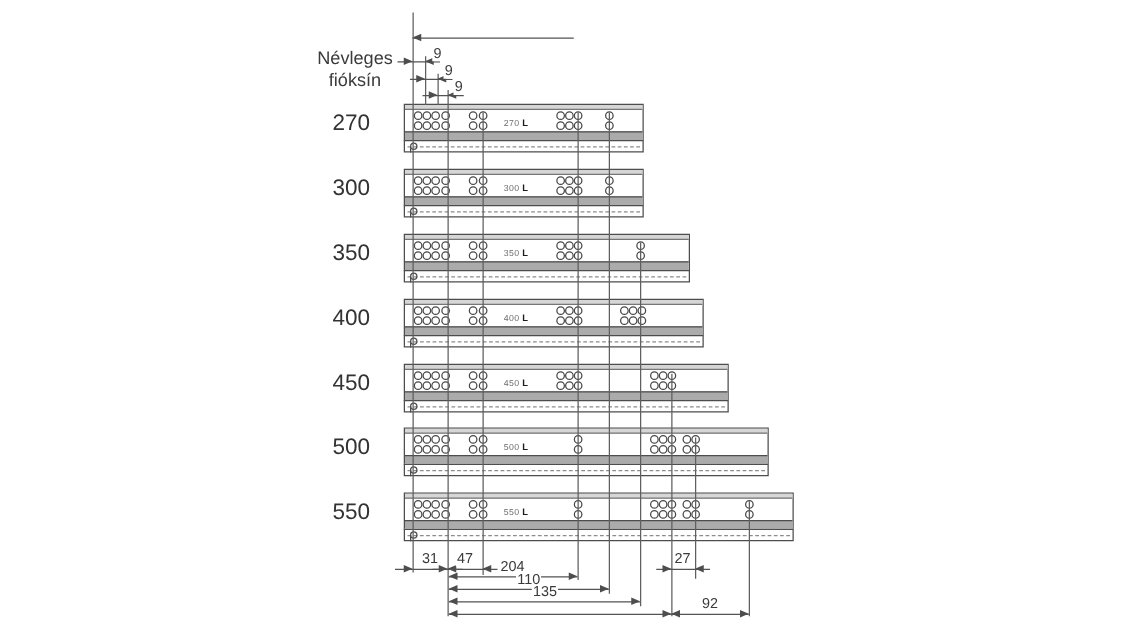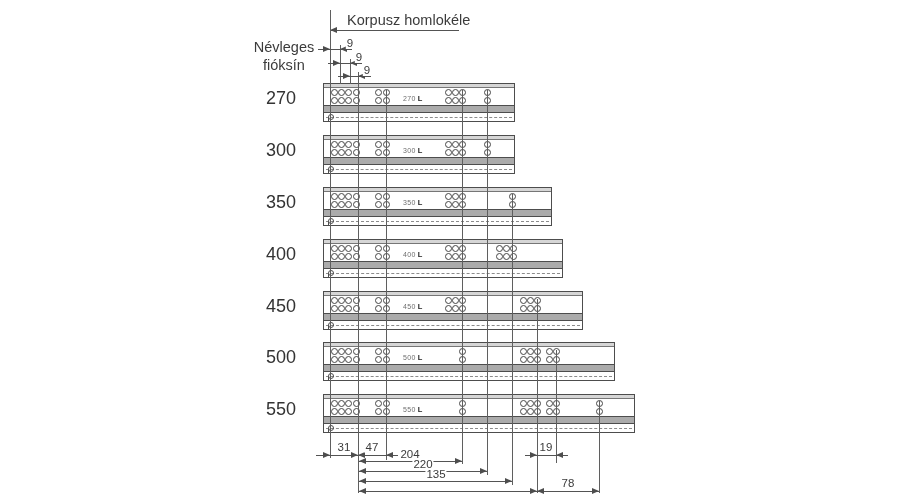--- a/index.html
+++ b/index.html
@@ -23,21 +23,20 @@
   .arr{position:absolute;width:0;height:0;border-top:3px solid transparent;border-bottom:3px solid transparent;}
   .arr.l{border-right:7px solid #4d4d4d;}
   .arr.r{border-left:7px solid #4d4d4d;}
   .lever{position:absolute;width:4px;height:4px;border:1px solid #4d4d4d;border-radius:50%;}
   .lever::after{content:"";position:absolute;left:-1px;top:3px;width:1px;height:4px;background:#4d4d4d;}
 </style>
 </head>
 <body>
 
 <div id="stage">
-  <div class="title" style="left:347px;top:12px;">Korpusz homlokéle</div>
   <div class="hline" style="left:330px;top:30px;width:129px;"></div>
   <div class="arr l" style="left:330px;top:27px;"></div>
   <div class="axis-label" style="left:239px;top:39px;">Névleges</div>
   <div class="axis-label" style="left:239px;top:57px;">fióksín</div>
 <div class="row-label" style="left: 257px; top: 88px;">270</div>
     <div class="rail" style="left: 323px; top: 83px; width: 192px; height: 30px;">
       <div class="band-top"></div>
       <div class="band-bot"></div>
       <div class="hole" style="left: 7px; top: 5px;"></div>
       <div class="hole" style="left: 7px; top: 13px;"></div>
@@ -290,34 +289,34 @@
     <div class="arr r" style="left: 323px; top: 452px;"></div>
     <div class="arr l" style="left: 358px; top: 452px;"></div>
     <div class="dim-label" style="left: 344px; top: 441px;">31</div>
     <div class="hline" style="left: 346px; top: 455px; width: 52px;"></div>
     <div class="arr r" style="left: 351px; top: 452px;"></div>
     <div class="arr l" style="left: 386px; top: 452px;"></div>
     <div class="dim-label" style="left: 372px; top: 441px;">47</div>
     <div class="hline" style="left: 525px; top: 455px; width: 43px;"></div>
     <div class="arr r" style="left: 530px; top: 452px;"></div>
     <div class="arr l" style="left: 556px; top: 452px;"></div>
-    <div class="dim-label" style="left: 546px; top: 441px;">19</div>
+    <div class="dim-label" style="left: 546px; top: 441px;">27</div>
     <div class="hline" style="left: 359px; top: 461px; width: 103px;"></div>
     <div class="arr l" style="left: 359px; top: 458px;"></div>
     <div class="arr r" style="left: 455px; top: 458px;"></div>
     <div class="dim-label" style="left: 410px; top: 448px;">204</div>
     <div class="hline" style="left: 359px; top: 471px; width: 128px;"></div>
     <div class="arr l" style="left: 359px; top: 468px;"></div>
     <div class="arr r" style="left: 480px; top: 468px;"></div>
-    <div class="dim-label" style="left: 423px; top: 458px;">220</div>
+    <div class="dim-label" style="left: 423px; top: 458px;">110</div>
     <div class="hline" style="left: 359px; top: 481px; width: 153px;"></div>
     <div class="arr l" style="left: 359px; top: 478px;"></div>
     <div class="arr r" style="left: 505px; top: 478px;"></div>
     <div class="dim-label" style="left: 436px; top: 468px;">135</div>
     <div class="hline" style="left: 359px; top: 491px; width: 178px;"></div>
     <div class="arr l" style="left: 359px; top: 488px;"></div>
     <div class="arr r" style="left: 530px; top: 488px;"></div>
     <div class="dim-label" style="left: 449px; top: 478px; margin-top: 32px;">224</div>
     <div class="hline" style="left: 537px; top: 491px; width: 62px;"></div>
     <div class="arr l" style="left: 537px; top: 488px;"></div>
     <div class="arr r" style="left: 592px; top: 488px;"></div>
-    <div class="dim-label" style="left: 568px; top: 477px;">78</div>
+    <div class="dim-label" style="left: 568px; top: 477px;">92</div>
   </div>
 
 </body></html>

